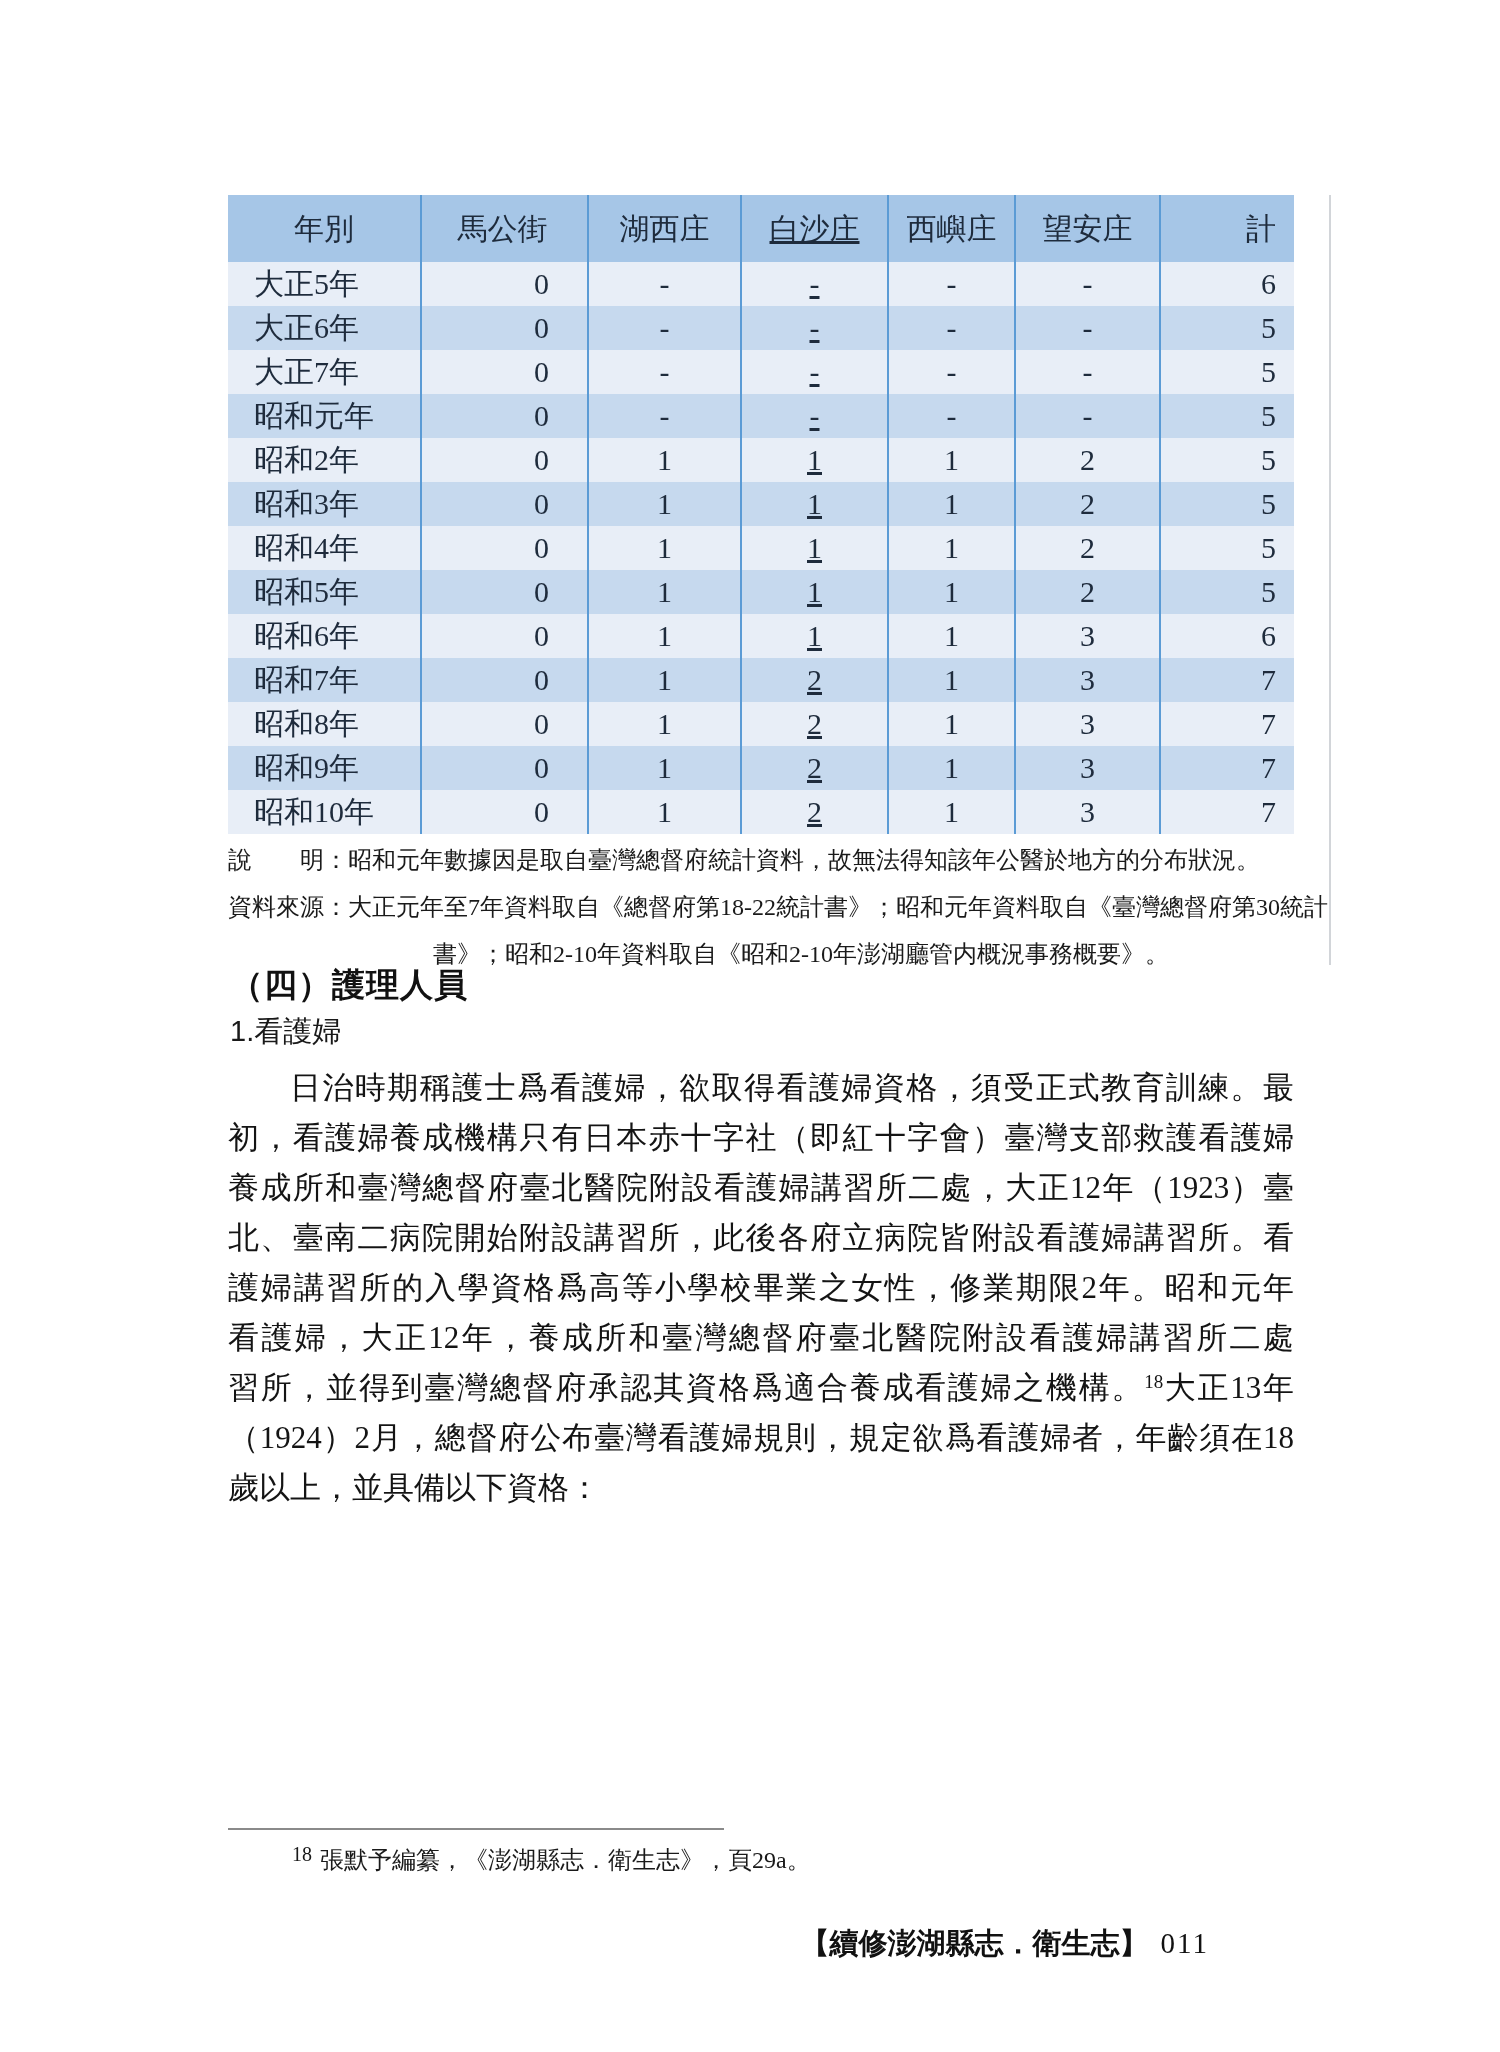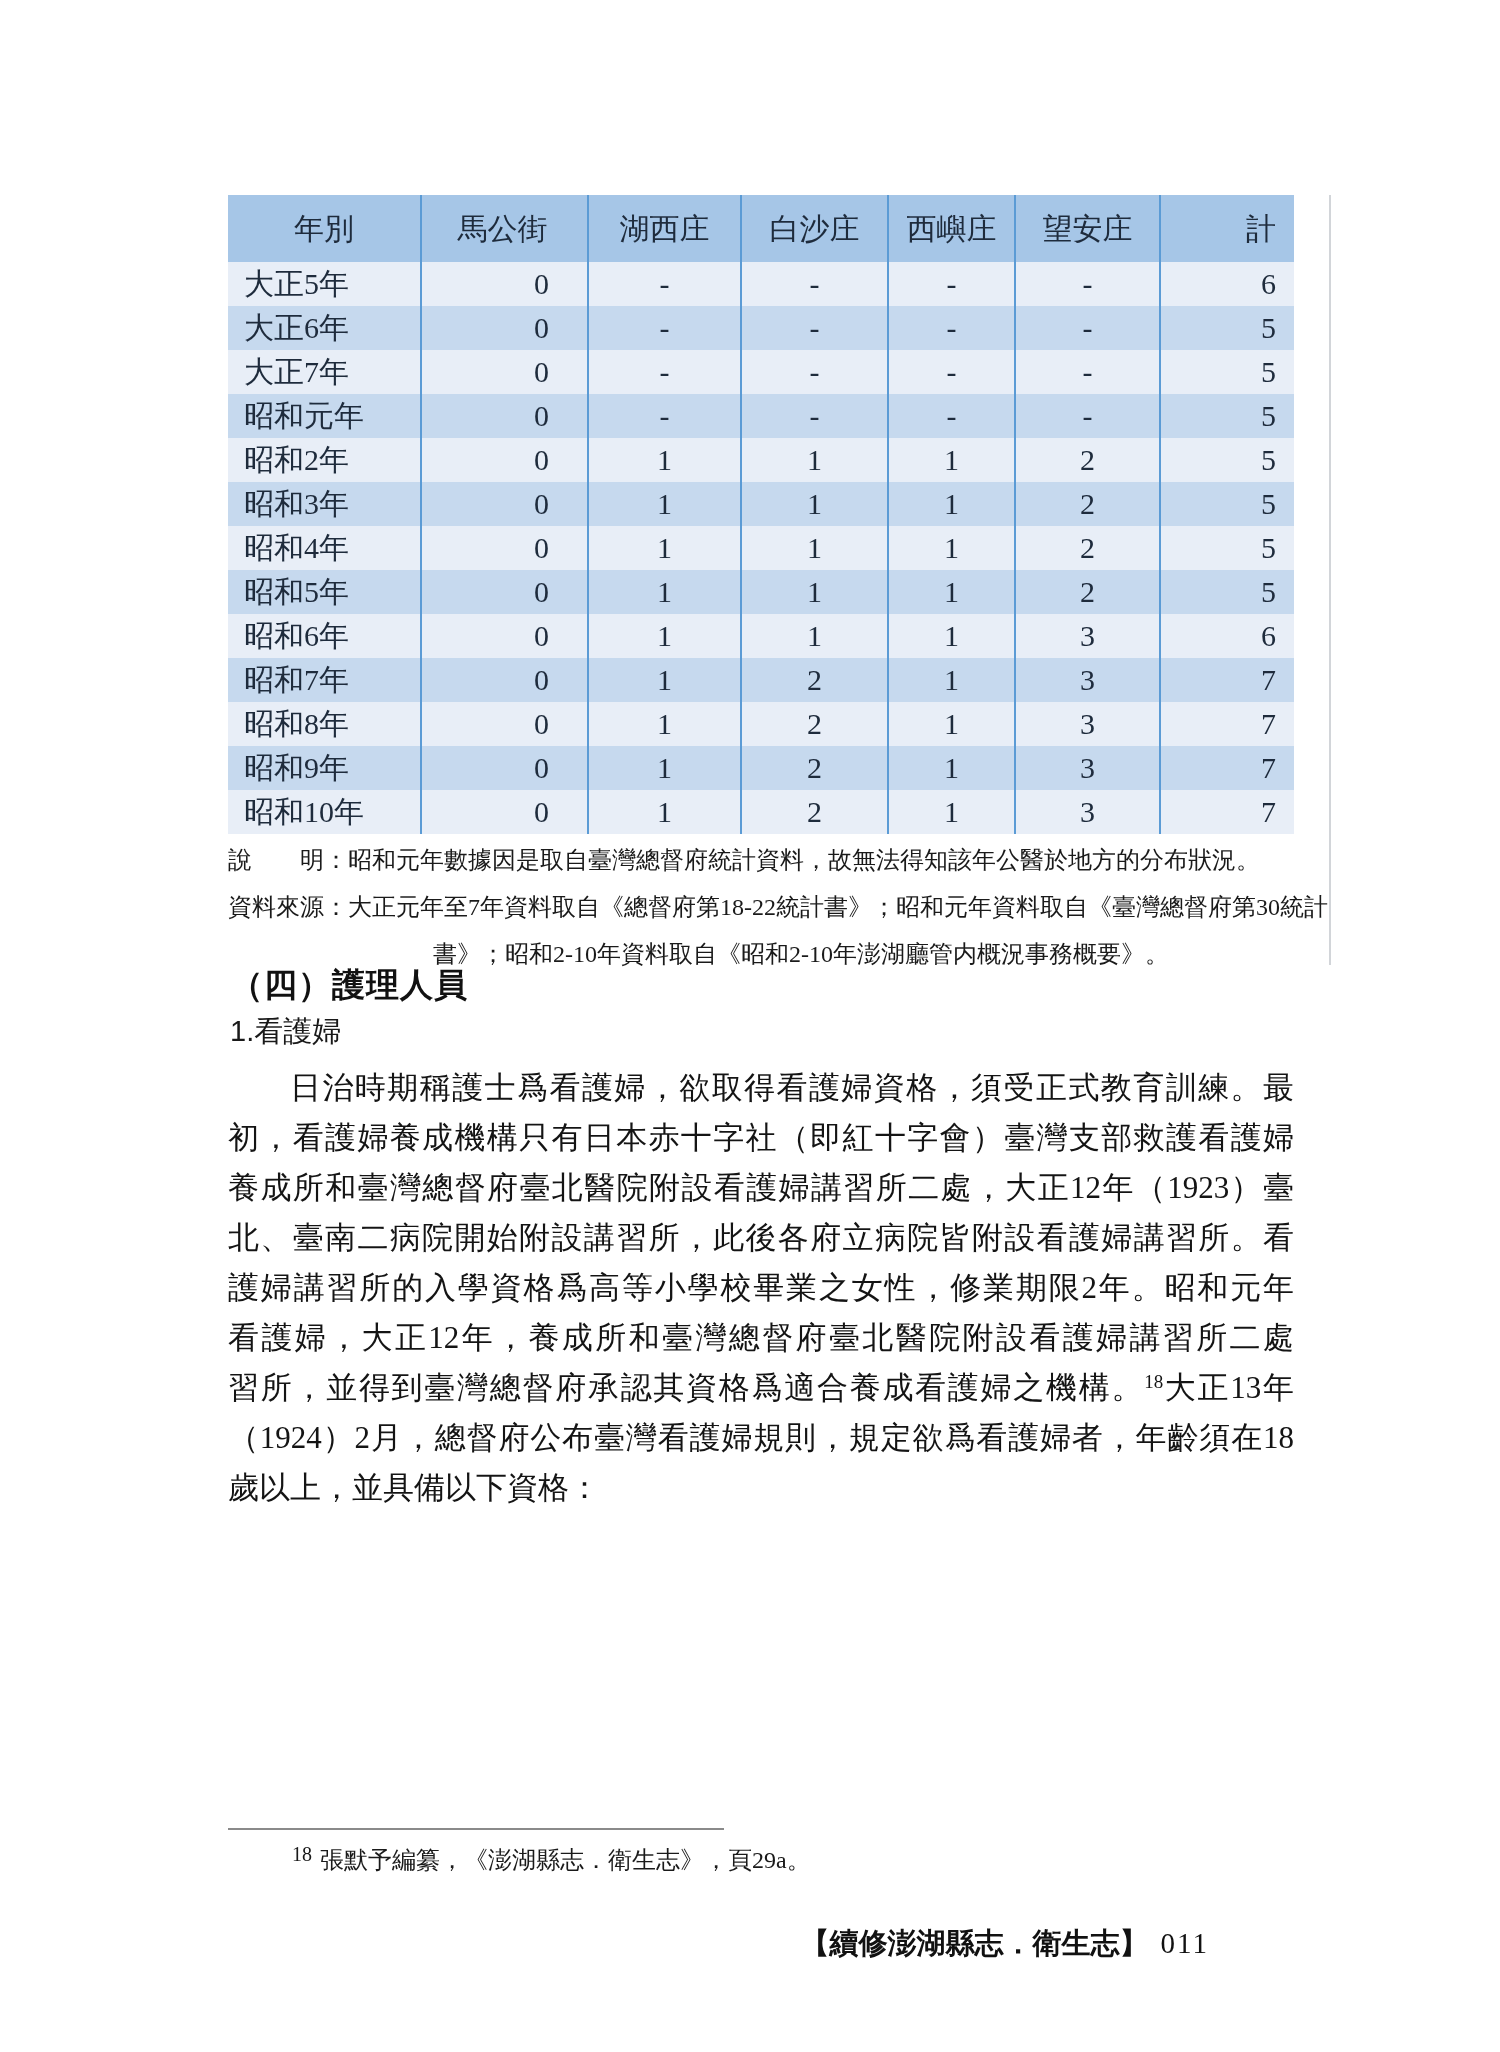--- a/index.html
+++ b/index.html
@@ -17,24 +17,24 @@
     overflow:hidden;
   }
   
   .dtable{position:absolute;left:228px;top:195px;width:1066px;color:var(--table-ink);}
   .thead{display:flex;height:67px;background:var(--header-bg);}
   .trow{display:flex;height:44px;}
   .trow.light{background:var(--row-light);}
   .trow.dark{background:var(--row-dark);}
   .cell{box-sizing:border-box;display:flex;align-items:center;font-size:30px;line-height:1;}
   .cell+.cell{border-left:2px solid var(--tbl-border);}
-  .c0{width:192px;padding-left:16px;justify-content:flex-start;}
+  .c0{width:192px;padding-left:26px;justify-content:flex-start;}
   .c1{width:167px;justify-content:flex-end;padding-right:38px;}
   .c2{width:153px;justify-content:center;}
-  .c3{width:147px;justify-content:center;}
+  .c3{width:147px;justify-content:center;text-decoration:underline;}
   .c4{width:127px;justify-content:center;}
   .c5{width:145px;justify-content:center;}
   .c6{width:135px;justify-content:flex-end;padding-right:18px;}
   .thead .cell{font-size:30px;}
   .thead .c0{justify-content:center;padding-left:0;}
   .thead .c1{justify-content:center;padding-right:4px;}
   
   .note-line{position:absolute;left:228px;font-size:24px;line-height:1;white-space:nowrap;color:#1a1a1a;}
   .note-1{top:848px;}
   .note-2{top:895px;}

